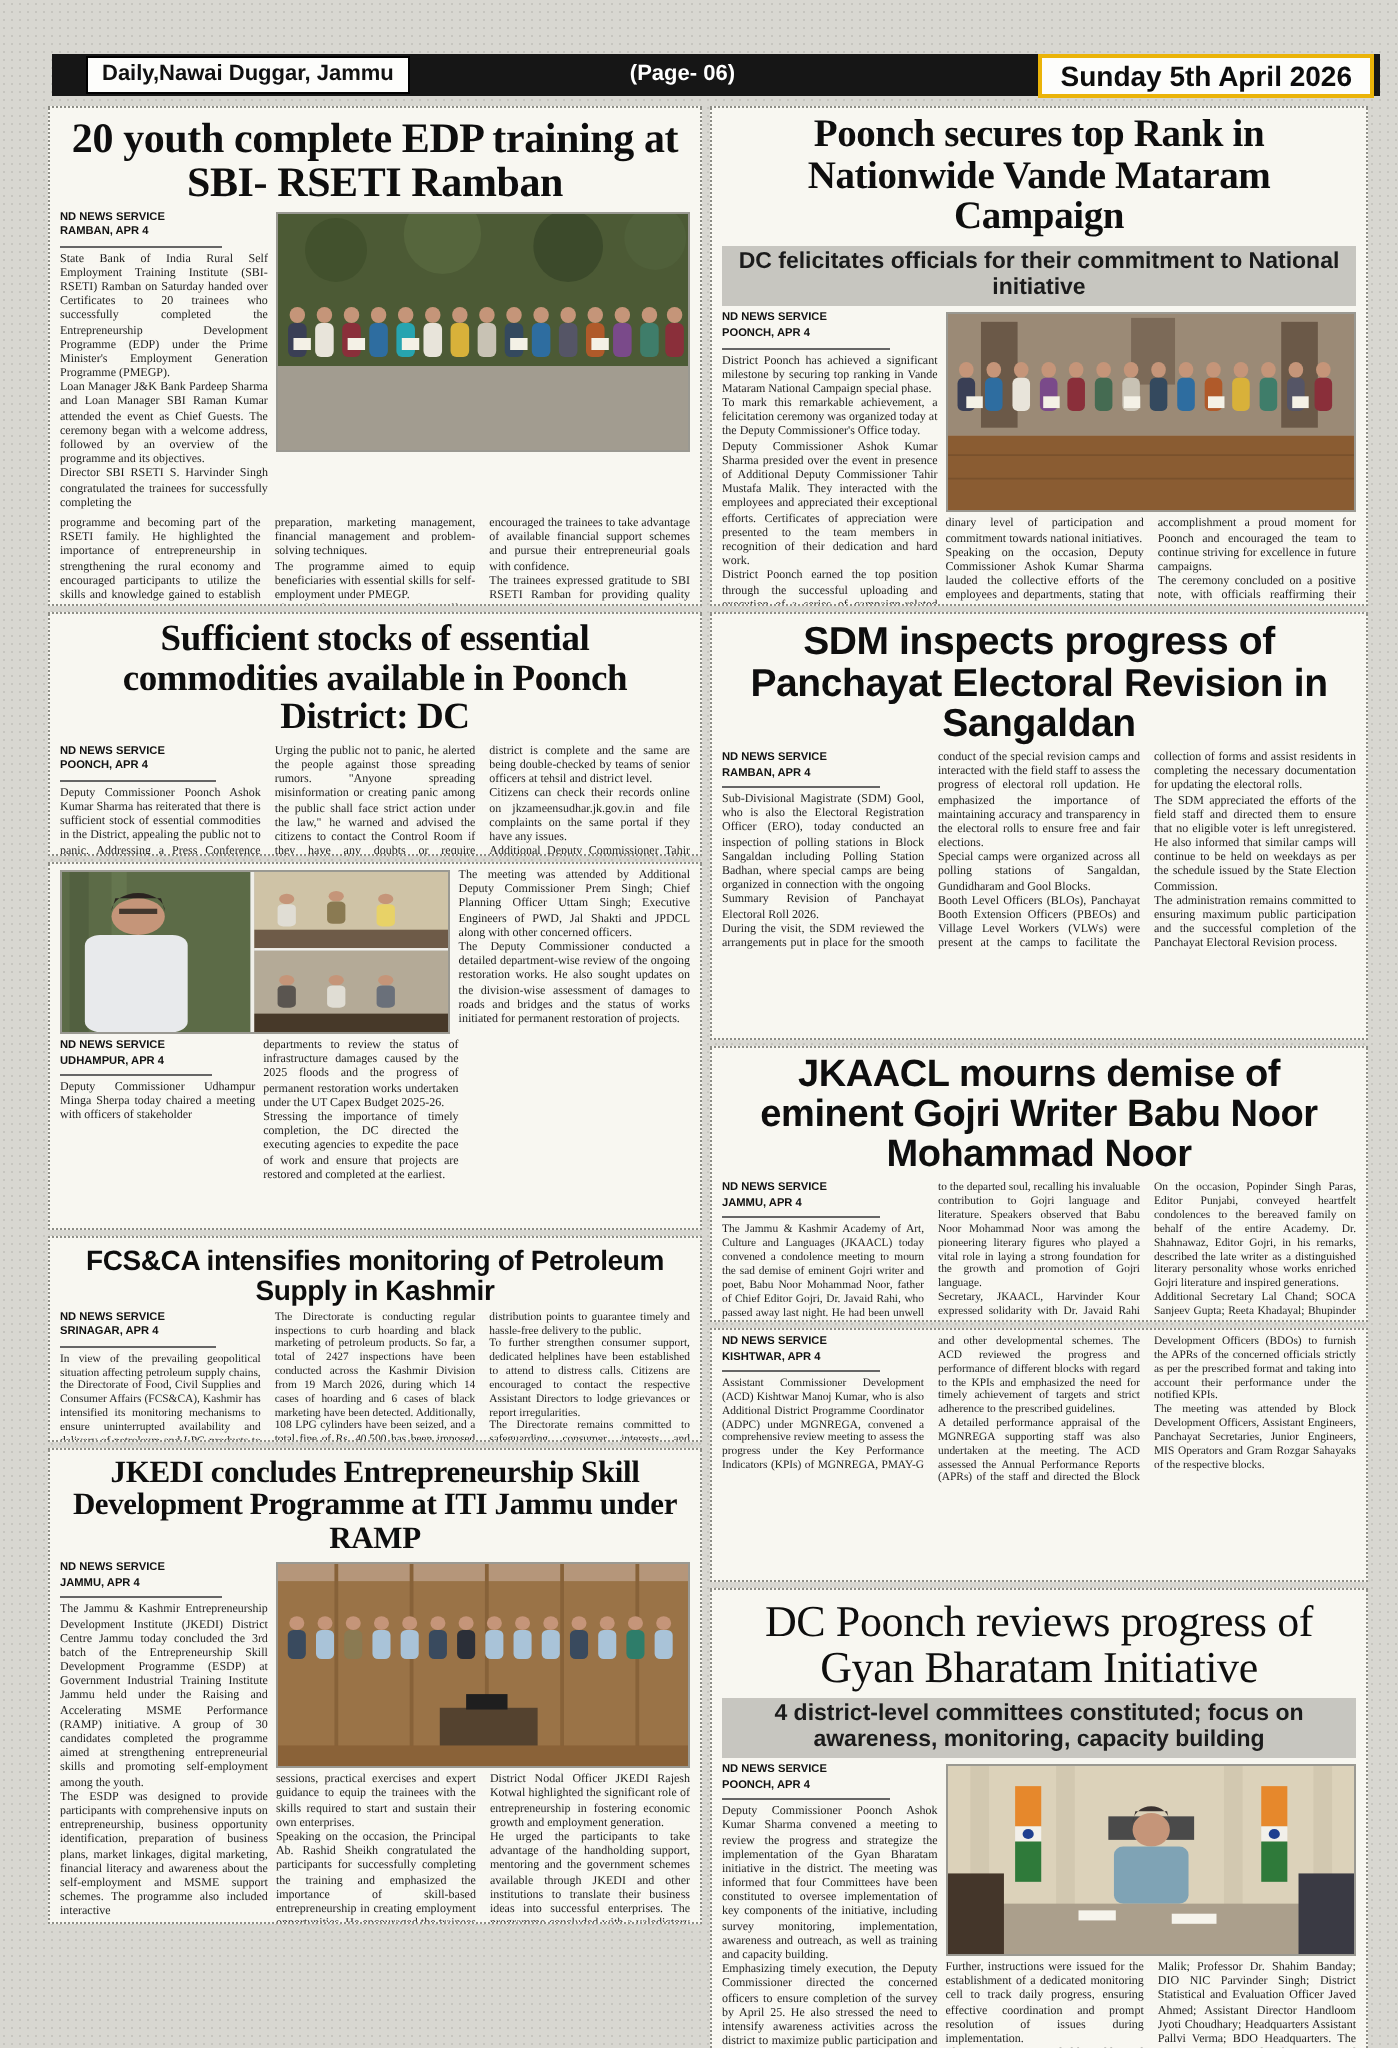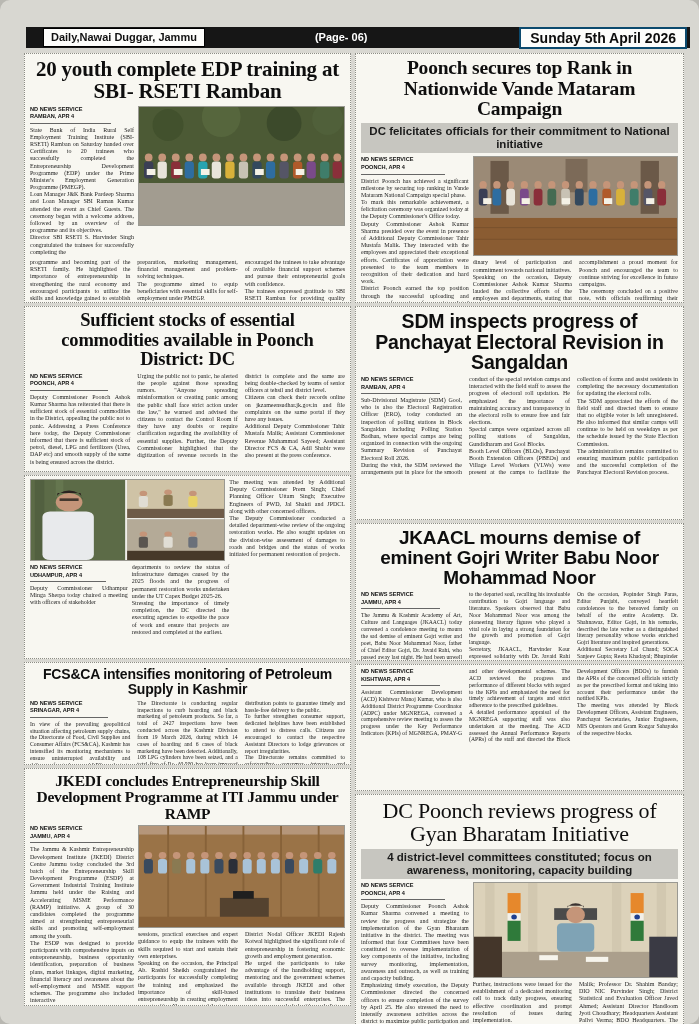--- a/index.html
+++ b/index.html
@@ -1,23 +1,23 @@
 <!DOCTYPE html>
 <html><head>
 <meta charset="utf-8">
 <style>
   html,body{margin:0;padding:0;}
   body{background:#b9b8b2;font-family:"Liberation Serif",serif;}
   .page{width:699px;height:1024px;background:#d8d7d1;position:relative;overflow:hidden;margin:0 auto;
-        background-image:radial-gradient(#c6c5bf 0.5px, transparent 0.5px);background-size:4px 4px;border-radius:10px;}
+        background-image:radial-gradient(#c6c5bf 0.5px, transparent 0.5px);background-size:4px 4px;}
   
   .masthead{display:flex;align-items:center;background:#161616;height:21px;margin:27px 9px 5px 26px;padding:0 3px;}
   .paper-box{background:#fdfdfb;color:#111;font:bold 11px/1 "Liberation Sans",sans-serif;padding:3px 7px;margin-left:14px;border:1px solid #000;}
   .page-no{color:#fff;font:bold 11px/1 "Liberation Sans",sans-serif;margin-left:110px;}
-  .date-box{margin-left:auto;background:#fdfdfb;color:#0d0d0d;font:bold 14px/1 "Liberation Sans",sans-serif;padding:2px 9px;border:2px solid #0c4a6e;}
+  .date-box{margin-left:auto;background:#fdfdfb;color:#0d0d0d;font:bold 14px/1 "Liberation Sans",sans-serif;padding:2px 9px;border:2px solid #eab308;}
   
   .content{display:flex;gap:4px;padding:0 15px 0 24px;}
   .colL{width:327px;display:flex;flex-direction:column;gap:3px;}
   .colR{flex:1;display:flex;flex-direction:column;gap:3px;}
   .art{background:#f8f7f1;border:1px dotted #8d8d86;padding:3px 5px;overflow:hidden;box-sizing:border-box;}
   .art h1{font-family:"Liberation Serif",serif;font-weight:700;text-align:center;line-height:1.06;margin:1px 0 3px;color:#0e0e0e;letter-spacing:-0.2px;}
   .sans{font-family:"Liberation Sans",sans-serif !important;}
   .light{font-weight:400 !important;}
   .subbar{background:#c7c6c0;color:#1b1b1b;font:bold 11.5px/1.15 "Liberation Sans",sans-serif;text-align:center;padding:2px 3px;margin:0 0 3px;}
   .byline{font:bold 5.6px/1.35 "Liberation Sans",sans-serif;color:#111;border-bottom:1px solid #666;width:78%;padding-bottom:2px;margin-bottom:3px;break-inside:avoid;}
@@ -109,21 +109,21 @@
             </div>
           </div>
         </div>
         <div class="bt cols3">programme and becoming part of the RSETI family. He highlighted the importance of entrepreneurship in strengthening the rural economy and encouraged participants to utilize the skills and knowledge gained to establish sustainable ventures.
 During the training, participants received practical and theoretical inputs on entrepreneurship, including project report preparation, marketing management, financial management and problem-solving techniques.
 The programme aimed to equip beneficiaries with essential skills for self-employment under PMEGP.
 The Chief Guests appreciated the efforts of SBI RSETI Ramban in promoting entrepreneurship and empowering rural youth through skill development. They encouraged the trainees to take advantage of available financial support schemes and pursue their entrepreneurial goals with confidence.
 The trainees expressed gratitude to SBI RSETI Ramban for providing quality training and continuous support. The programme concluded with a vote of thanks and distribution of certificates among the trainees.</div>
       </article>
 
-      <article class="art" style="height:166px">
+      <article class="art" style="height:122px">
         <h1 style="font-size:18.5px">Sufficient stocks of essential commodities available in Poonch District: DC</h1>
         <div class="cols3">
           <div class="byline">
             <div>ND NEWS SERVICE</div>
             <div>POONCH, APR 4</div>
           </div>
           <div class="bt">Deputy Commissioner Poonch Ashok Kumar Sharma has reiterated that there is sufficient stock of essential commodities in the District, appealing the public not to panic. Addressing a Press Conference here today, the Deputy Commissioner informed that there is sufficient stock of petrol, diesel, LPG and fertilizers (Urea, DAP etc) and smooth supply of the same is being ensured across the district.
 Urging the public not to panic, he alerted the people against those spreading rumors. "Anyone spreading misinformation or creating panic among the public shall face strict action under the law," he warned and advised the citizens to contact the Control Room if they have any doubts or require clarification regarding the availability of essential supplies. Further, the Deputy Commissioner highlighted that the digitization of revenue records in the district is complete and the same are being double-checked by teams of senior officers at tehsil and district level.
 Citizens can check their records online on jkzameensudhar.jk.gov.in and file complaints on the same portal if they have any issues.
 Additional Deputy Commissioner Tahir Mustafa Malik; Assistant Commissioner Revenue Muhammad Sayeed; Assistant Director FCS &amp; CA, Adil Shabir were also present at the press conference.</div>

